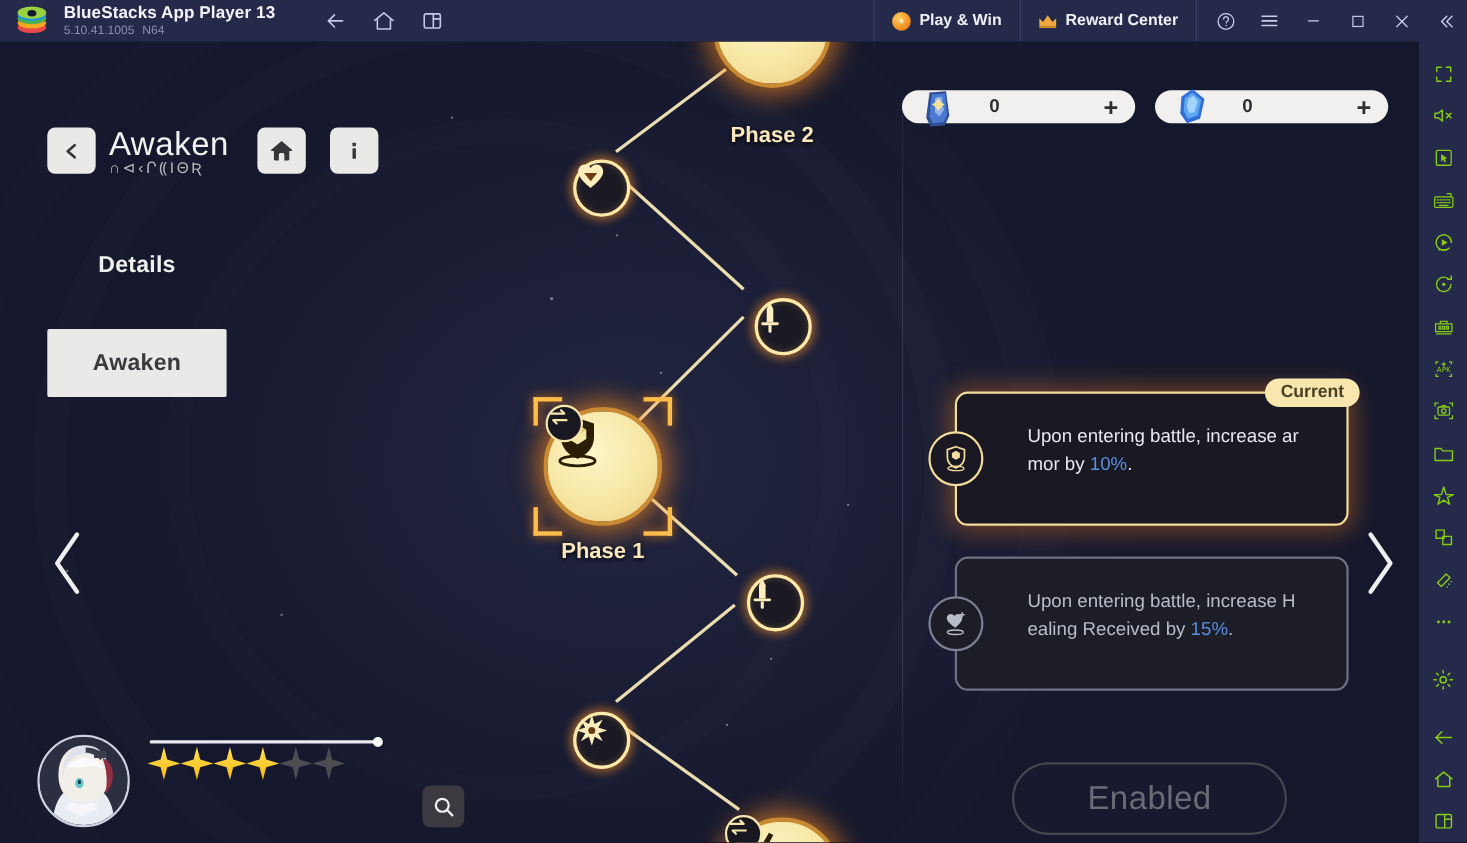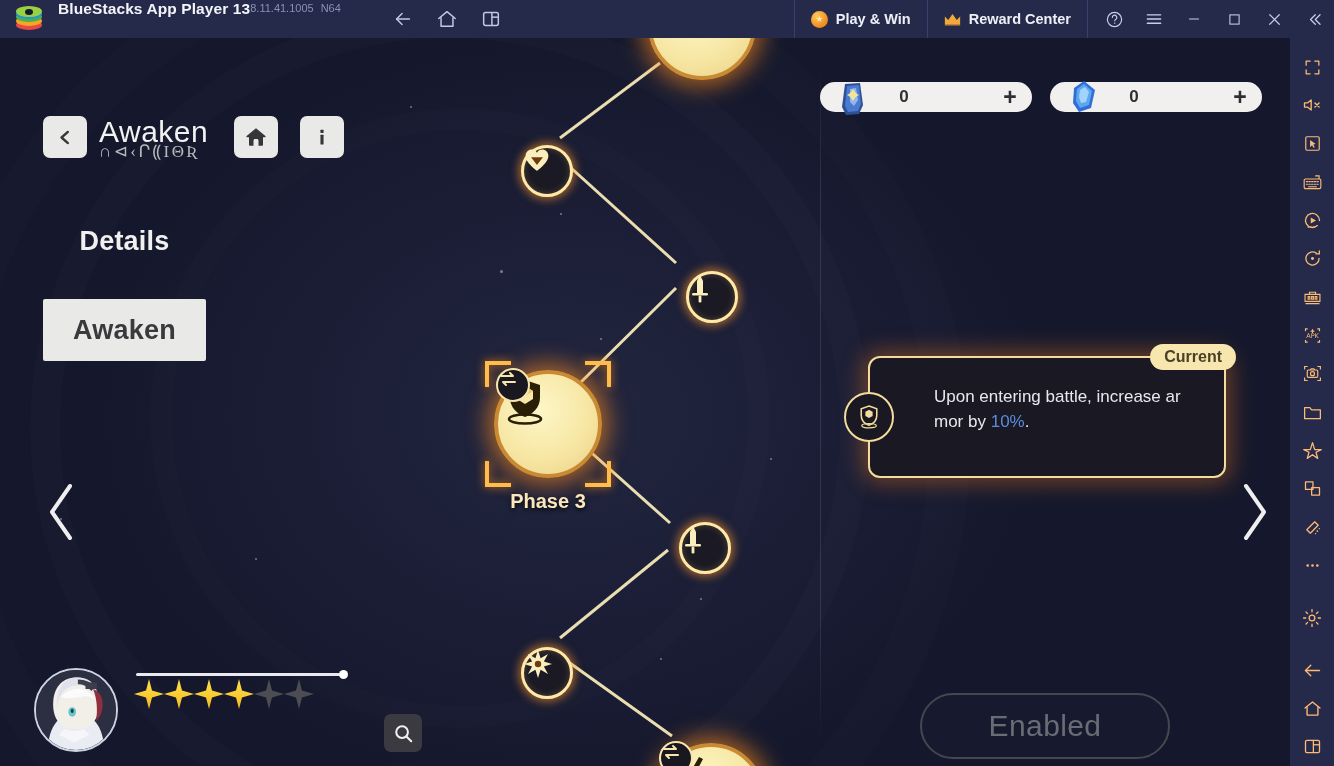--- a/index.html
+++ b/index.html
@@ -20,21 +20,21 @@
   }
   .bs-logo-wrap { width: 58px; display: flex; align-items: center; justify-content: center; }
   .bs-logo { width: 26px; height: 22px; position: relative; }
   .bs-logo i { position: absolute; left: 0; width: 26px; height: 10px; border-radius: 50%; display:block; }
   .bs-logo i.l1 { bottom: 0px; background: #e8484a; }
   .bs-logo i.l2 { bottom: 4px; background: #f5a623; }
   .bs-logo i.l3 { bottom: 8px; background: #4caf50; }
   .bs-logo i.l4 { bottom: 11px; background: #1f9ad6; }
   .bs-logo i.l5 { bottom: 13px; width: 26px; height: 11px; background: #9ad141; }
   .bs-logo .dot { position:absolute; left: 9px; bottom: 15px; width: 8px; height: 6px; border-radius: 50%; background: #151a33; z-index: 3;}
-  .title-text { display: flex; flex-direction: row; justify-content: center; }
+  .title-text { display: flex; flex-direction: column; justify-content: center; }
   .title-main { color: #f3f4f9; font-size: 15.5px; font-weight: 600; letter-spacing: .1px; line-height: 17px; }
   .title-sub  { color: #8a90b4; font-size: 11px; line-height: 14px; margin-top: 1px; }
   .title-sub span { margin-right: 7px; }
   .tb-navgroup { display:flex; align-items:center; gap: 18px; margin-left: 42px; }
   .tb-icon { width: 26px; height: 26px; display:flex; align-items:center; justify-content:center; color:#c3c8e4; }
   .tb-icon svg { display:block; }
   .tb-spacer { flex: 1; }
   .tb-pill {
     display:flex; align-items:center; gap:8px; padding: 0 16px;
     color:#eef0f8; font-size:14.5px; font-weight:600;
@@ -49,21 +49,21 @@
   .tb-wingroup { display:flex; align-items:center; border-left:1px solid #39406a; padding-left: 6px;}
   .tb-win { width: 40px; height: 38px; display:flex; align-items:center; justify-content:center; color:#c9cee8; }
 
   
   .sidebar {
     position:absolute; top:38px; right:0; width:44px; height:728px;
     background:#252a4a;
     display:flex; flex-direction:column; align-items:center;
     padding-top: 10px;
   }
-  .sb-item { width:44px; height:40px; display:flex; align-items:center; justify-content:center; color:#fdba74; }
+  .sb-item { width:44px; height:40px; display:flex; align-items:center; justify-content:center; color:#84cc16; }
   .sb-item svg { display:block; }
 
   
   .game {
     position:absolute; top:38px; left:0; width:1290px; height:728px;
     background:
       radial-gradient(ellipse 700px 560px at 44% 52%, #222640 0%, #191c33 45%, #15182c 70%),
       #14172a;
     overflow:hidden;
   }
@@ -79,26 +79,26 @@
   .star-spec { position:absolute; border-radius:50%; background:#cfd6f2; opacity:.5; }
 
   
   .awaken-head { position:absolute; left:43px; top:78px; display:flex; align-items:center; gap:0px; }
   .btn-square {
     width:44px; height:42px; border-radius:7px; background:#e9e9e7;
     display:flex; align-items:center; justify-content:center; color:#36363a;
   }
   .awaken-title { margin-left: 12px; display:flex; flex-direction:column; }
   .awaken-title .t1 { color:#f2f2f0; font-size:30px; font-weight:400; letter-spacing:.5px; line-height:31px; font-family:"Liberation Sans", sans-serif;}
-  .awaken-title .t2 { color:#b9b9bd; font-size:17px; letter-spacing:2.4px; line-height:12px; margin-top:-1px; font-family:Liberation Serif, serif;}
+  .awaken-title .t2 { color:#b9b9bd; font-size:14px; letter-spacing:2.4px; line-height:12px; margin-top:-1px; font-family:Liberation Sans, sans-serif;}
   .head-btns { display:flex; gap:22px; margin-left:26px; }
 
   .nav-list { position:absolute; left:43px; top:175px; width:163px; }
   .nav-item { height:56px; display:flex; align-items:center; justify-content:center;
-      color:#f0f0ee; font-size:27px; font-weight:bold; letter-spacing:.2px; }
+      color:#f0f0ee; font-size:21px; font-weight:bold; letter-spacing:.2px; }
   .nav-item.spaced { margin-bottom:30px; }
   .nav-item.active { background:#e9e9e7; color:#3a3a3e; border-radius:2px; height:62px; }
 
   .chev { position:absolute; color:#efefef; }
   .chev.left { left:44px; top:443px; }
   .chev.right { left:1238px; top:443px; }
 
   
   .char { position:absolute; left:34px; top:630px; display:flex; align-items:flex-start; }
   .avatar { width:84px; height:84px; border-radius:50%; overflow:hidden; position:relative;
@@ -201,21 +201,21 @@
           <i class="l2"></i>
           <i class="l3"></i>
           <i class="l4"></i>
           <i class="l5"></i>
           <span class="dot"></span>
       </div>
     </div>
     <div class="title-text">
       <div class="title-main">BlueStacks App Player 13</div>
       <div class="title-sub">
-        <span>8.11.41.1005</span><span>N64</span>
+        <span>5.10.41.1005</span><span>N64</span>
       </div>
     </div>
 
     <div class="tb-navgroup">
       <div class="tb-icon">
         <svg width="22" height="22" viewBox="0 0 24 24" fill="none" stroke="currentColor" stroke-width="1.6" stroke-linecap="round" stroke-linejoin="round">
             <path d="M19 12H5"></path>
             <path d="M11 18l-6-6 6-6"></path>
           </svg>
       </div>
@@ -403,20 +403,21 @@
           <path d="M560 100 L660 25"></path>
           <path d="M560 120 L676 225"></path>
           <path d="M676 250 L575 350"></path>
           <path d="M575 400 L670 485"></path>
           <path d="M668 512 L560 600"></path>
           <path d="M560 618 L672 698"></path>
         </g>
       </svg>
 
       <div class="node big" style="left:648px; top:-66px; width:108px; height:108px;"></div>
+      <div class="node-label" style="left:602px; top:74px;">Phase 2</div>
 
       <div class="node small" style="left:521px; top:107px;">
         <svg width="26" height="24" viewBox="0 0 24 22">
           <path d="M12 21S1.5 13.6 1.5 7.3C1.5 3.8 4.2 1.4 7.2 1.4c2 0 3.8 1.1 4.8 2.8 1-1.7 2.8-2.8 4.8-2.8 3 0 5.7 2.4 5.7 5.9C22.5 13.6 12 21 12 21z" fill="#fbeebc"></path>
           <path d="M6.5 8.5h11l-5.5 7z" fill="#6b3b12"></path>
         </svg>
       </div>
 
       <div class="node small" style="left:686px; top:233px;">
         <svg width="22" height="30" viewBox="0 0 22 30">
@@ -439,21 +440,21 @@
           <path d="M27 12l8 5-8 5-8-5z" fill="#e8c96c"></path>
           <ellipse cx="27" cy="45" rx="16" ry="4.5" fill="none" stroke="#2a1e06" stroke-width="2.6"></ellipse>
         </svg>
       </div>
       <div class="swap-badge" style="left:496px; top:330px;">
         <svg width="20" height="18" viewBox="0 0 20 18" fill="none" stroke="#f6e6ad" stroke-width="2" stroke-linecap="round" stroke-linejoin="round">
           <path d="M3 6h12l-3-3"></path>
             <path d="M17 12H5l3 3"></path>
         </svg>
       </div>
-      <div class="node-label" style="left:448px; top:452px;">Phase 3</div>
+      <div class="node-label" style="left:448px; top:452px;">Phase 1</div>
 
       <div class="node small" style="left:679px; top:484px;">
         <svg width="22" height="30" viewBox="0 0 22 30">
           <path d="M11 1l3 6v12h-6V7z" fill="#fbeebc"></path>
           <rect x="3" y="19" width="16" height="2.6" rx="1.3" fill="#fbeebc"></rect>
           <rect x="9.6" y="21.5" width="2.8" height="7" rx="1.2" fill="#fbeebc"></rect>
         </svg>
       </div>
 
       <div class="node small" style="left:521px; top:609px;">
@@ -516,20 +517,34 @@
         <div class="tc-icon">
           <svg width="28" height="28" viewBox="0 0 54 54">
             <path d="M27 6l15 5v13c0 9-7 16-15 19-8-3-15-10-15-19V11z" fill="none" stroke="#f3dc9c" stroke-width="3"></path>
             <path d="M27 13l7 4v8l-7 4-7-4v-8z" fill="#f3dc9c"></path>
             <ellipse cx="27" cy="44" rx="14" ry="4" fill="none" stroke="#f3dc9c" stroke-width="2.4"></ellipse>
           </svg>
         </div>
         <div class="badge-current">Current</div>
       </div>
 
+      <div class="talent-card dim" style="top:468px;">
+        <div class="body">
+          <div class="tc-text">
+            <span>Upon entering battle, increase H ealing Received by </span><b>15%</b><span>.</span>
+          </div>
+        </div>
+        <div class="tc-icon">
+          <svg width="28" height="28" viewBox="0 0 54 54">
+            <path d="M26 34S11 25 11 17.5C11 13 14.4 10 18.2 10c2.6 0 5 1.4 6.3 3.6 1.3-2.2 3.7-3.6 6.3-3.6 3.8 0 7.2 3 7.2 7.5C38 25 26 34 26 34z" fill="#b9bcc9"></path>
+            <path d="M38 8v7M34.5 11.5h7" stroke="#b9bcc9" stroke-width="2.6" stroke-linecap="round"></path>
+            <ellipse cx="26" cy="42" rx="14" ry="4" fill="none" stroke="#b9bcc9" stroke-width="2.4"></ellipse>
+          </svg>
+        </div>
+      </div>
 
       <div class="enabled-btn">Enabled</div>
     </div>
   </div>
 
   <div class="sidebar">
     <div class="sb-item">
       <svg width="19" height="19" viewBox="0 0 24 24" fill="none" stroke="currentColor" stroke-width="1.6" stroke-linecap="round" stroke-linejoin="round">
           <path d="M4 9V4h5M20 9V4h-5M4 15v5h5M20 15v5h-5"></path>
         </svg>

